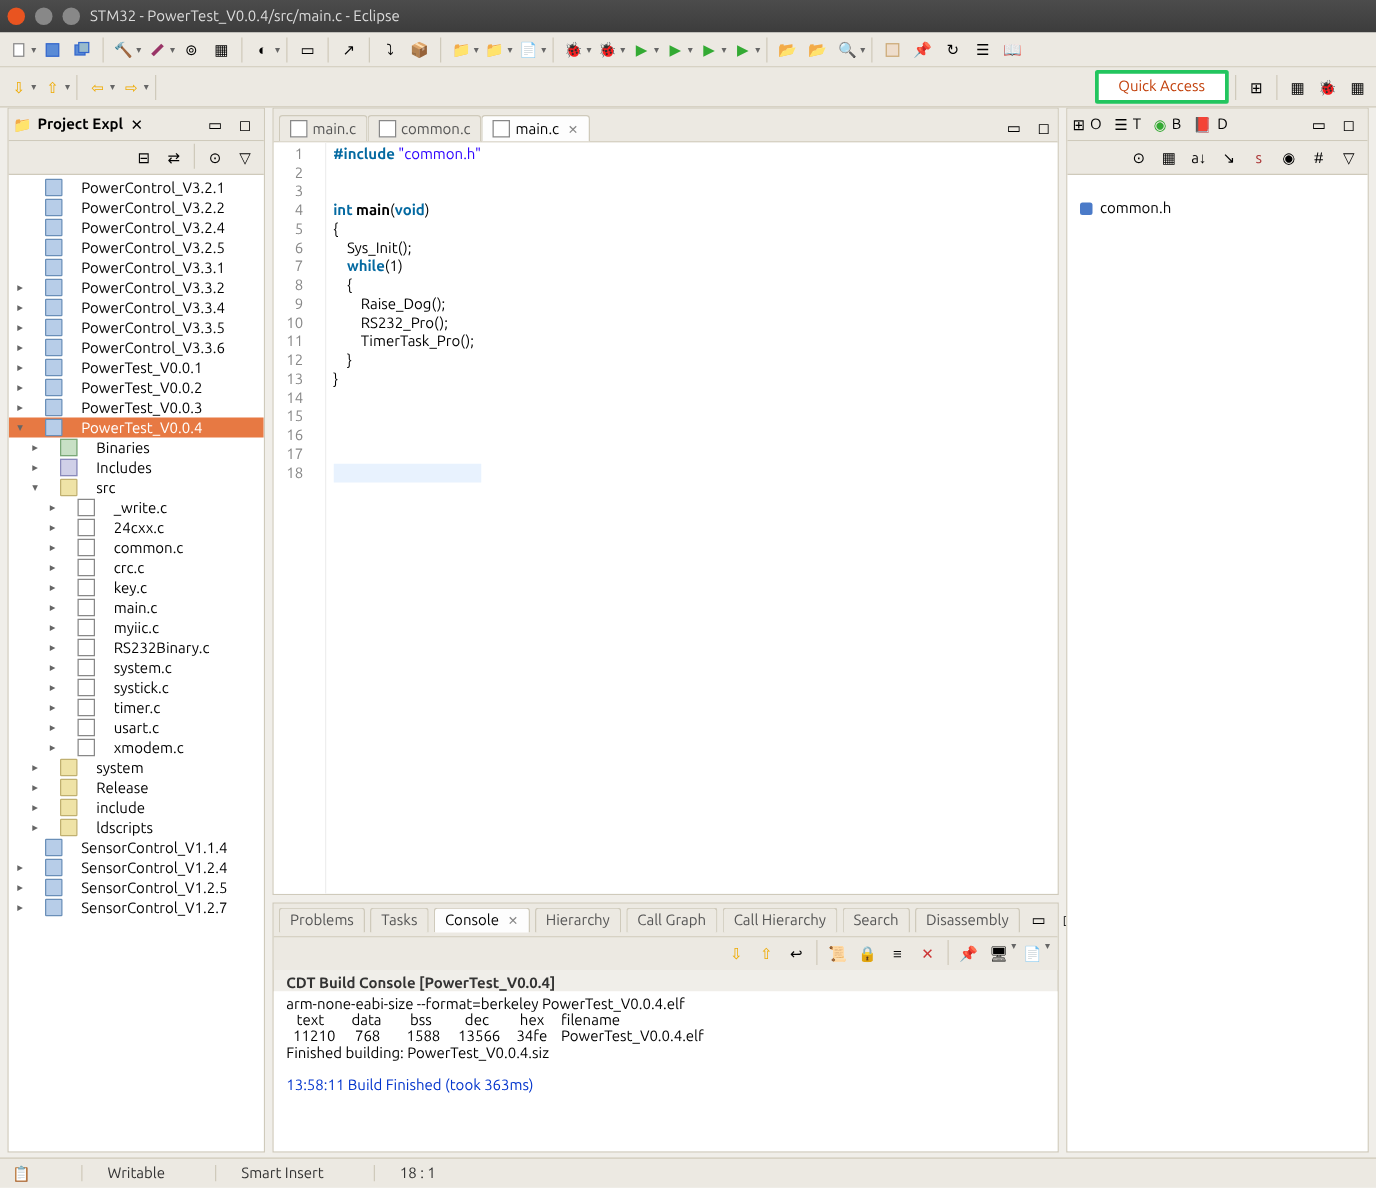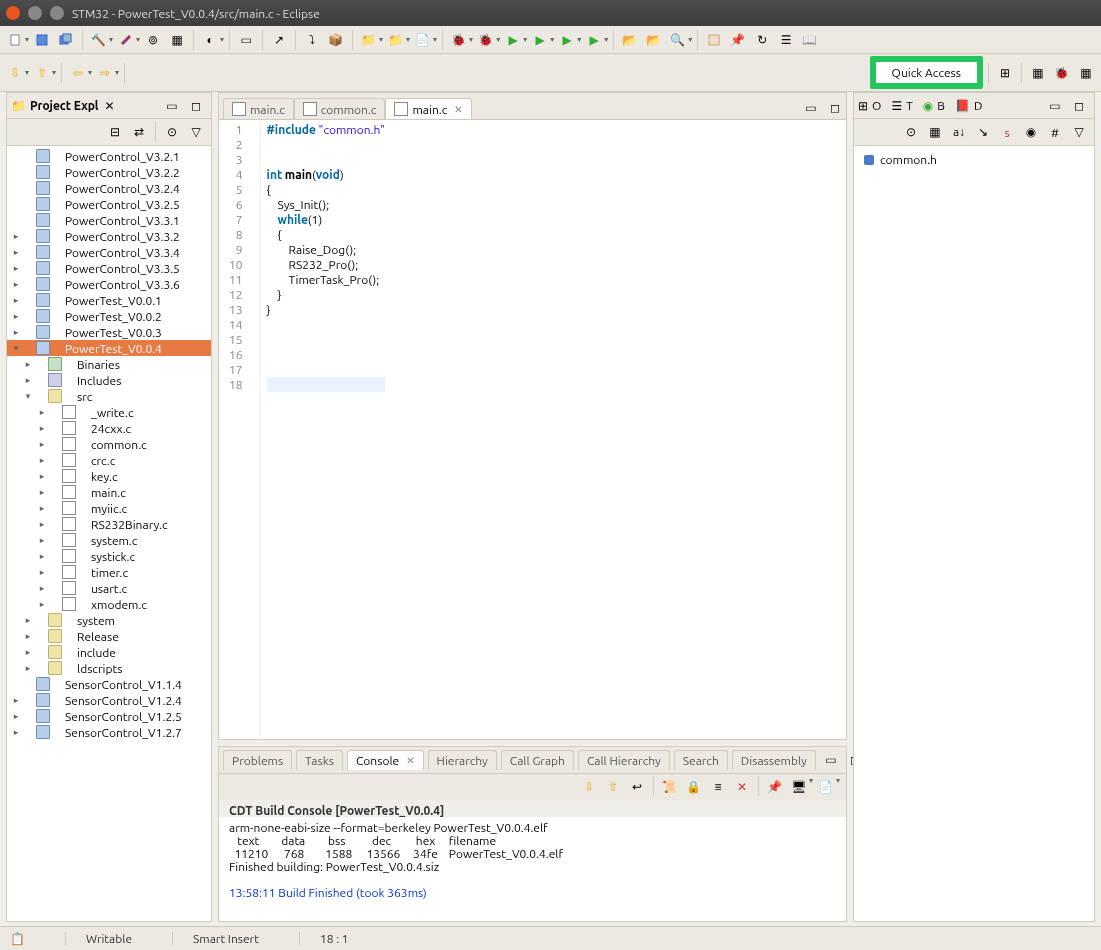--- a/index.html
+++ b/index.html
@@ -5,21 +5,21 @@
 * { box-sizing: border-box; margin: 0; padding: 0; font-family: "Ubuntu", "Segoe UI", sans-serif; font-size: 12px; }
 body { background: #f0eee9; width: 1101px; height: 950px; overflow: hidden; display: flex; flex-direction: column; }
 .titlebar { background: linear-gradient(#4c4c4c,#3c3c3c); color: #ddd; height: 26px; display: flex; align-items: center; padding: 0 6px; gap: 8px; }
 .win-btn { width: 14px; height: 14px; border-radius: 50%; display: inline-block; }
 .win-close { background: #e95420; } .win-min { background: #888; } .win-max { background: #888; }
 .titlebar .title { font-weight: normal; color: #dcdcdc; }
 .toolbar-row { background: #ece9e2; border-bottom: 1px solid #cfcabb; display: flex; align-items: center; padding: 2px 4px; gap: 2px; min-height: 28px; }
 .tbtn { width: 22px; height: 22px; border: 1px solid transparent; background: transparent; border-radius: 3px; display: inline-flex; align-items: center; justify-content: center; cursor: pointer; }
 .sep { width: 1px; height: 20px; background: #cfcabb; margin: 0 3px; }
 .drop { font-size: 8px; color: #666; margin-left: -3px; }
-.quick-access { margin-left: auto; background: #fff; border: 6px solid #22c55e; padding: 4px 16px; border-radius: 2px; color: #000000; }
+.quick-access { margin-left: auto; background: #fff; border: 3px solid #22c55e; padding: 4px 16px; border-radius: 2px; color: #c2410c; }
 .workspace { flex: 1; display: flex; gap: 6px; padding: 0 6px 0 6px; min-height: 0; }
 .panel { background: #f0eee9; border: 1px solid #cfcabb; display: flex; flex-direction: column; }
 .panel-header { display: flex; align-items: center; background: #ece9e2; border-bottom: 1px solid #cfcabb; height: 26px; padding: 0 4px; gap: 4px; }
 .tab { display: inline-flex; align-items: center; gap: 4px; padding: 3px 8px; border: 1px solid #cfcabb; border-bottom: none; background: #fdfdfd; border-radius: 3px 3px 0 0; cursor: pointer; white-space: nowrap; }
 .tab.inactive { background: #ece9e2; color: #555; }
 .tab .x { color: #888; font-size: 10px; margin-left: 3px; }
 .left-col { width: 206px; }
 .mid-col { flex: 1; display: flex; flex-direction: column; gap: 6px; min-width: 0; }
 .right-col { width: 242px; }
 .tree { background: #fff; overflow: auto; flex: 1; padding: 2px 0; font-size: 13px; }
@@ -36,28 +36,28 @@
 .editor { flex: 1; display: flex; flex-direction: column; min-height: 0; }
 .editor-tabs { display: flex; align-items: flex-end; background: #ece9e2; border-bottom: 1px solid #cfcabb; height: 27px; padding-left: 4px; gap: 0; }
 .editor-body { flex: 1; background: #fff; display: flex; overflow: hidden; font-family: "DejaVu Sans Mono", monospace; font-size: 12px; }
 .gutter { text-align: right; padding: 2px 6px 2px 10px; color: #888; background: #fff; user-select: none; }
 .gutter .ln { height: 15px; line-height: 15px; }
 .fold { width: 12px; background: #fff; border-right: 1px solid #eee; }
 .code { padding: 2px 6px; white-space: pre; line-height: 15px; }
 .kw { color: #0369a1; font-weight: bold; }
 .str { color: #2a00ff; }
 .current-line { background: #e8f2fe; display: inline-block; width: 100%; }
-.bottom-views { height: 176px; justify-content: center; }
+.bottom-views { height: 200px; justify-content: center; }
 .bv-tabs { display: flex; align-items: center; background: #ece9e2; border-bottom: 1px solid #cfcabb; height: 27px; padding: 0 4px; gap: 4px; }
 .console-tb { display: flex; gap: 2px; padding: 2px 6px; background: #ece9e2; justify-content: flex-end; }
 .console-body { background: #fff; flex: 1; padding: 4px 10px; font-family: "DejaVu Sans Mono", monospace; font-size: 12px; white-space: pre; overflow: auto; }
 .console-title { padding: 4px 10px 0; color: #333; font-weight: bold; }
 .blue { color: #0033cc; }
 .outline { background: #fff; flex: 1; }
-.out-item { padding: 7px 10px; display: flex; align-items: center; gap: 6px; cursor: pointer; }
+.out-item { padding: 20px 10px; display: flex; align-items: center; gap: 6px; cursor: pointer; }
 .out-item.sel { background: #e77943; color: #fff; }
 .dot-blue { width: 10px; height: 10px; background: #4a7ac8; border-radius: 2px; display: inline-block; }
 .dot-green { width: 10px; height: 10px; background: #4aa84a; border-radius: 50%; display: inline-block; }
 .statusbar { height: 24px; background: #ece9e2; border-top: 1px solid #cfcabb; display: flex; align-items: center; padding: 0 10px; gap: 40px; color: #333; margin-top: 4px; }
 .statusbar .cell { border-left: 1px solid #cfcabb; padding-left: 20px; }
 .mini-toolbar { display: flex; gap: 2px; padding: 2px 4px; background: #ece9e2; justify-content: flex-end; border-bottom: 1px solid #cfcabb; }
 .hdr-icons { margin-left: auto; display: flex; gap: 2px; }
 svg { pointer-events: none; }
 </style>
 </head>

